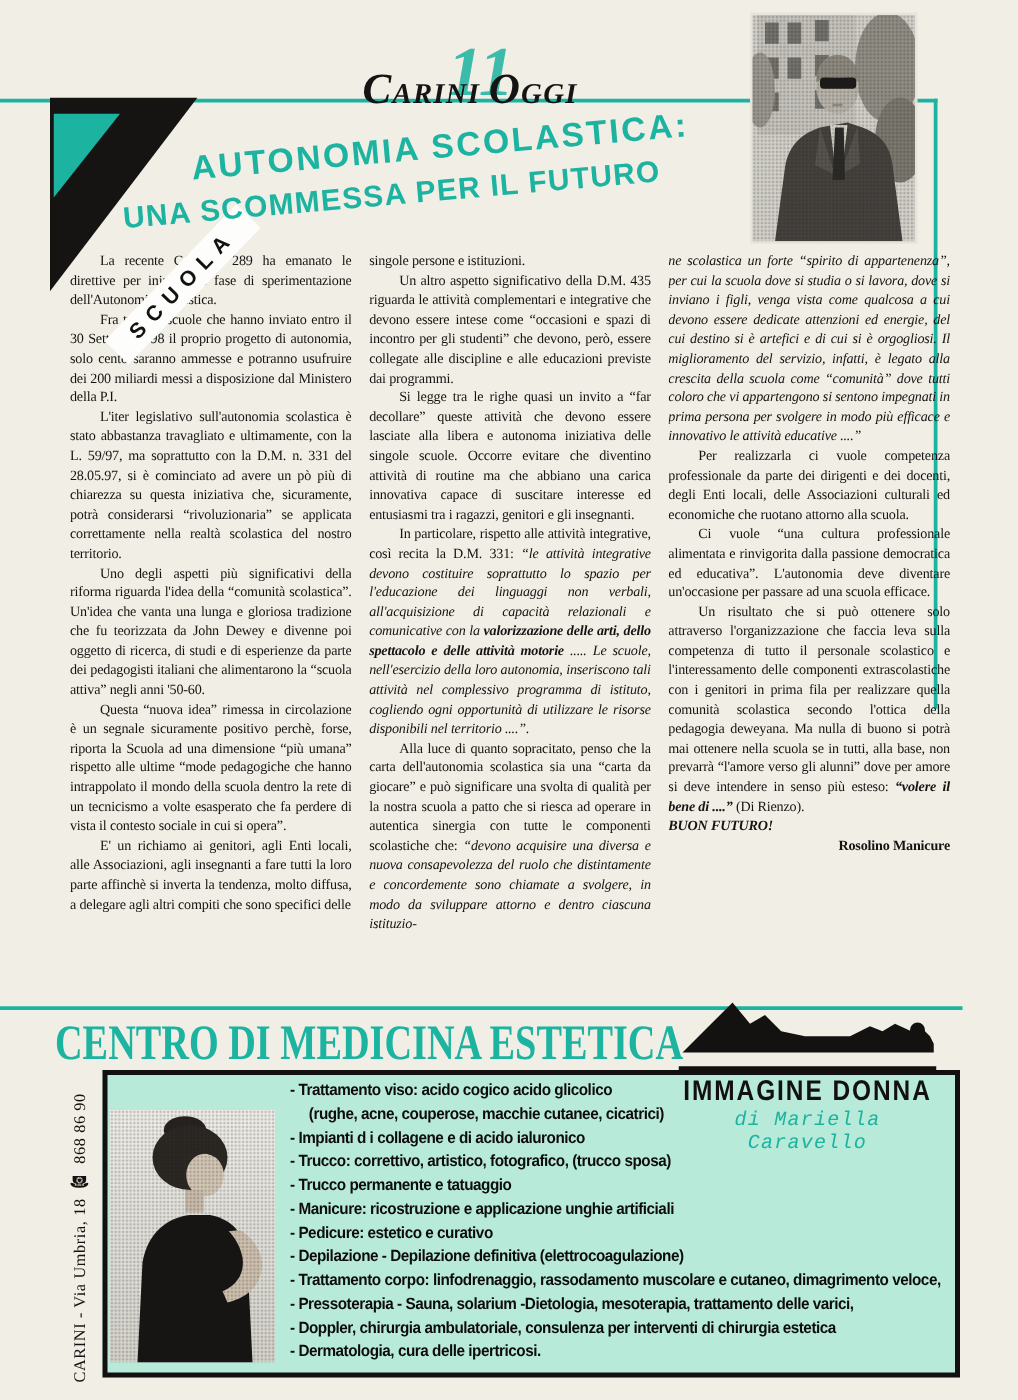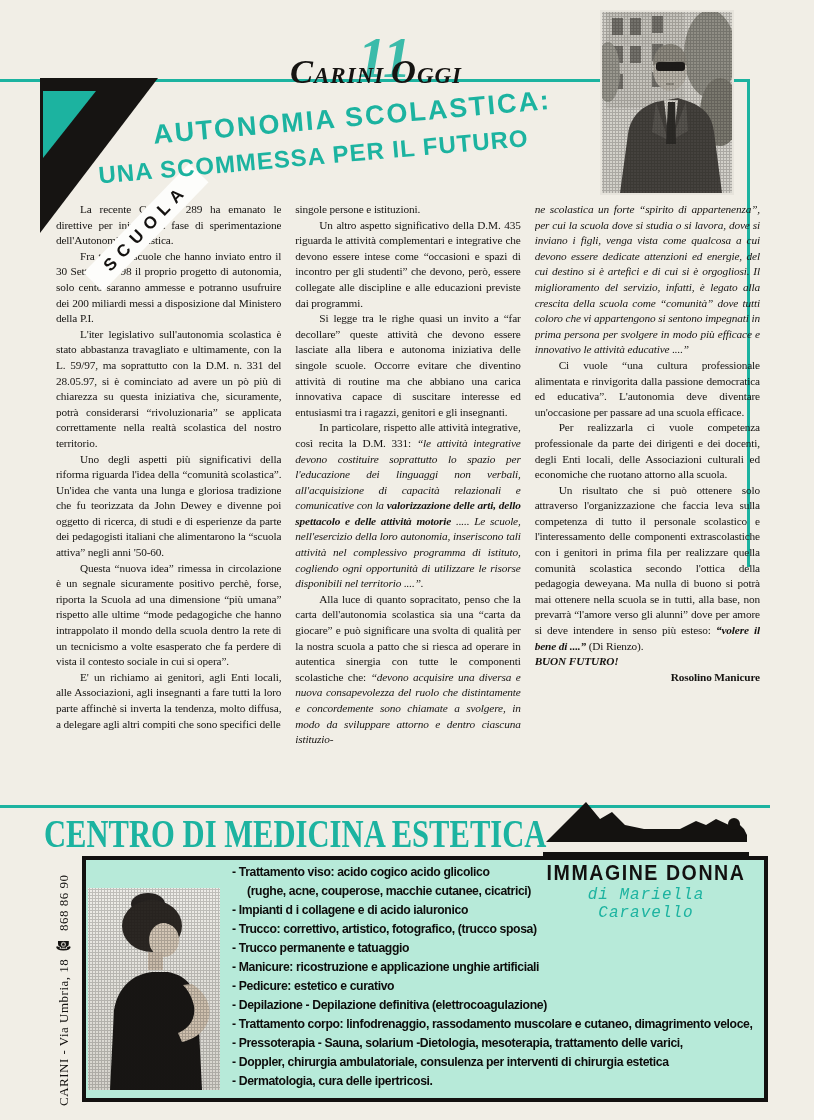--- a/index.html
+++ b/index.html
@@ -143,22 +143,22 @@
       </div>
     <div class="col">
         <p class=""><span class="s-n">singole persone e istituzioni.</span></p>
         <p class="ind"><span class="s-n">Un altro aspetto significativo della D.M. 435 riguarda le attività complementari e integrative che devono essere intese come “occasioni e spazi di incontro per gli studenti” che devono, però, essere collegate alle discipline e alle educazioni previste dai programmi.</span></p>
         <p class="ind"><span class="s-n">Si legge tra le righe quasi un invito a “far decollare” queste attività che devono essere lasciate alla libera e autonoma iniziativa delle singole scuole. Occorre evitare che diventino attività di routine ma che abbiano una carica innovativa capace di suscitare interesse ed entusiasmi tra i ragazzi, genitori e gli insegnanti.</span></p>
         <p class="ind"><span class="s-n">In particolare, rispetto alle attività integrative, così recita la D.M. 331: </span><span class="s-i">“le attività integrative devono costituire soprattutto lo spazio per l'educazione dei linguaggi non verbali, all'acquisizione di capacità relazionali e comunicative con la </span><span class="s-bi">valorizzazione delle arti, dello spettacolo e delle attività motorie</span><span class="s-i"> ..... Le scuole, nell'esercizio della loro autonomia, inseriscono tali attività nel complessivo programma di istituto, cogliendo ogni opportunità di utilizzare le risorse disponibili nel territorio ....”.</span></p>
         <p class="ind"><span class="s-n">Alla luce di quanto sopracitato, penso che la carta dell'autonomia scolastica sia una “carta da giocare” e può significare una svolta di qualità per la nostra scuola a patto che si riesca ad operare in autentica sinergia con tutte le componenti scolastiche che: </span><span class="s-i">“devono acquisire una diversa e nuova consapevolezza del ruolo che distintamente e concordemente sono chiamate a svolgere, in modo da sviluppare attorno e dentro ciascuna istituzio-</span></p>
       </div>
     <div class="col">
         <p class=""><span class="s-i">ne scolastica un forte “spirito di appartenenza”, per cui la scuola dove si studia o si lavora, dove si inviano i figli, venga vista come qualcosa a cui devono essere dedicate attenzioni ed energie, del cui destino si è artefici e di cui si è orgogliosi. Il miglioramento del servizio, infatti, è legato alla crescita della scuola come “comunità” dove tutti coloro che vi appartengono si sentono impegnati in prima persona per svolgere in modo più efficace e innovativo le attività educative ....”</span></p>
+        <p class="ind"><span class="s-n">Per realizzarla ci vuole competenza professionale da parte dei dirigenti e dei docenti, degli Enti locali, delle Associazioni culturali ed economiche che ruotano attorno alla scuola.</span></p>
         <p class="ind"><span class="s-n">Ci vuole “una cultura professionale alimentata e rinvigorita dalla passione democratica ed educativa”. L'autonomia deve diventare un'occasione per passare ad una scuola efficace.</span></p>
-        <p class="ind"><span class="s-n">Per realizzarla ci vuole competenza professionale da parte dei dirigenti e dei docenti, degli Enti locali, delle Associazioni culturali ed economiche che ruotano attorno alla scuola.</span></p>
         <p class="ind"><span class="s-n">Un risultato che si può ottenere solo attraverso l'organizzazione che faccia leva sulla competenza di tutto il personale scolastico e l'interessamento delle componenti extrascolastiche con i genitori in prima fila per realizzare quella comunità scolastica secondo l'ottica della pedagogia deweyana. Ma nulla di buono si potrà mai ottenere nella scuola se in tutti, alla base, non prevarrà “l'amore verso gli alunni” dove per amore si deve intendere in senso più esteso: </span><span class="s-bi">“volere il bene di ....”</span><span class="s-n"> (Di Rienzo).</span></p>
         <p class=""><span class="s-bi">BUON FUTURO!</span></p>
         <p class="" style="text-align: right;"><span class="s-b">Rosolino Manicure</span></p>
       </div>
   </div>
 
   <div class="ad-rule"></div>
   <div class="ad-title">CENTRO DI MEDICINA ESTETICA</div>
   <div class="ad-box"></div>
 

